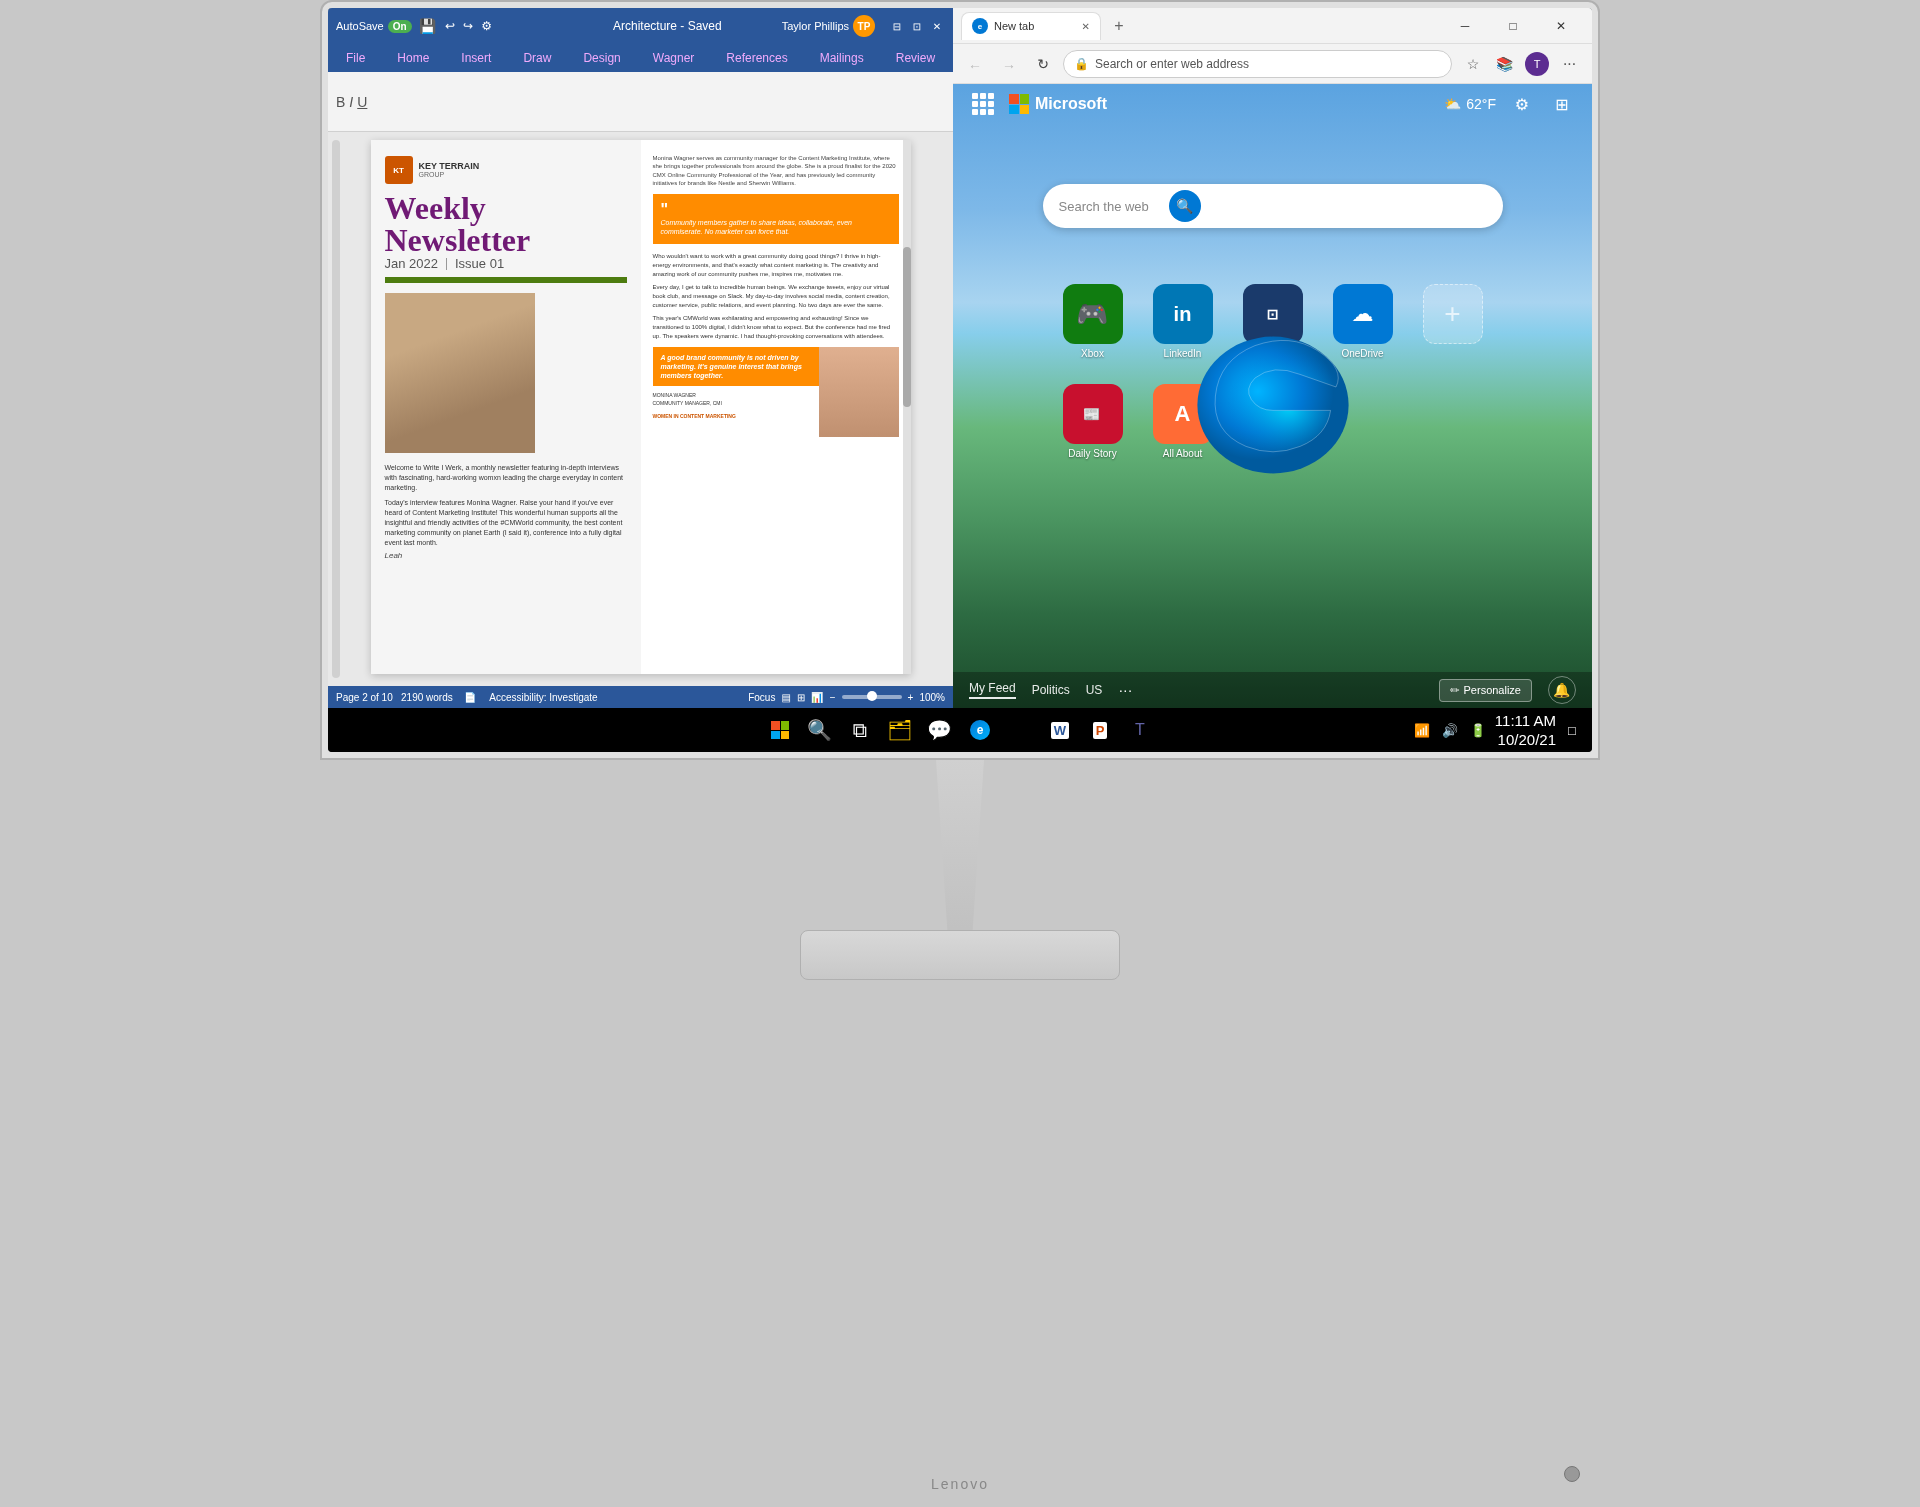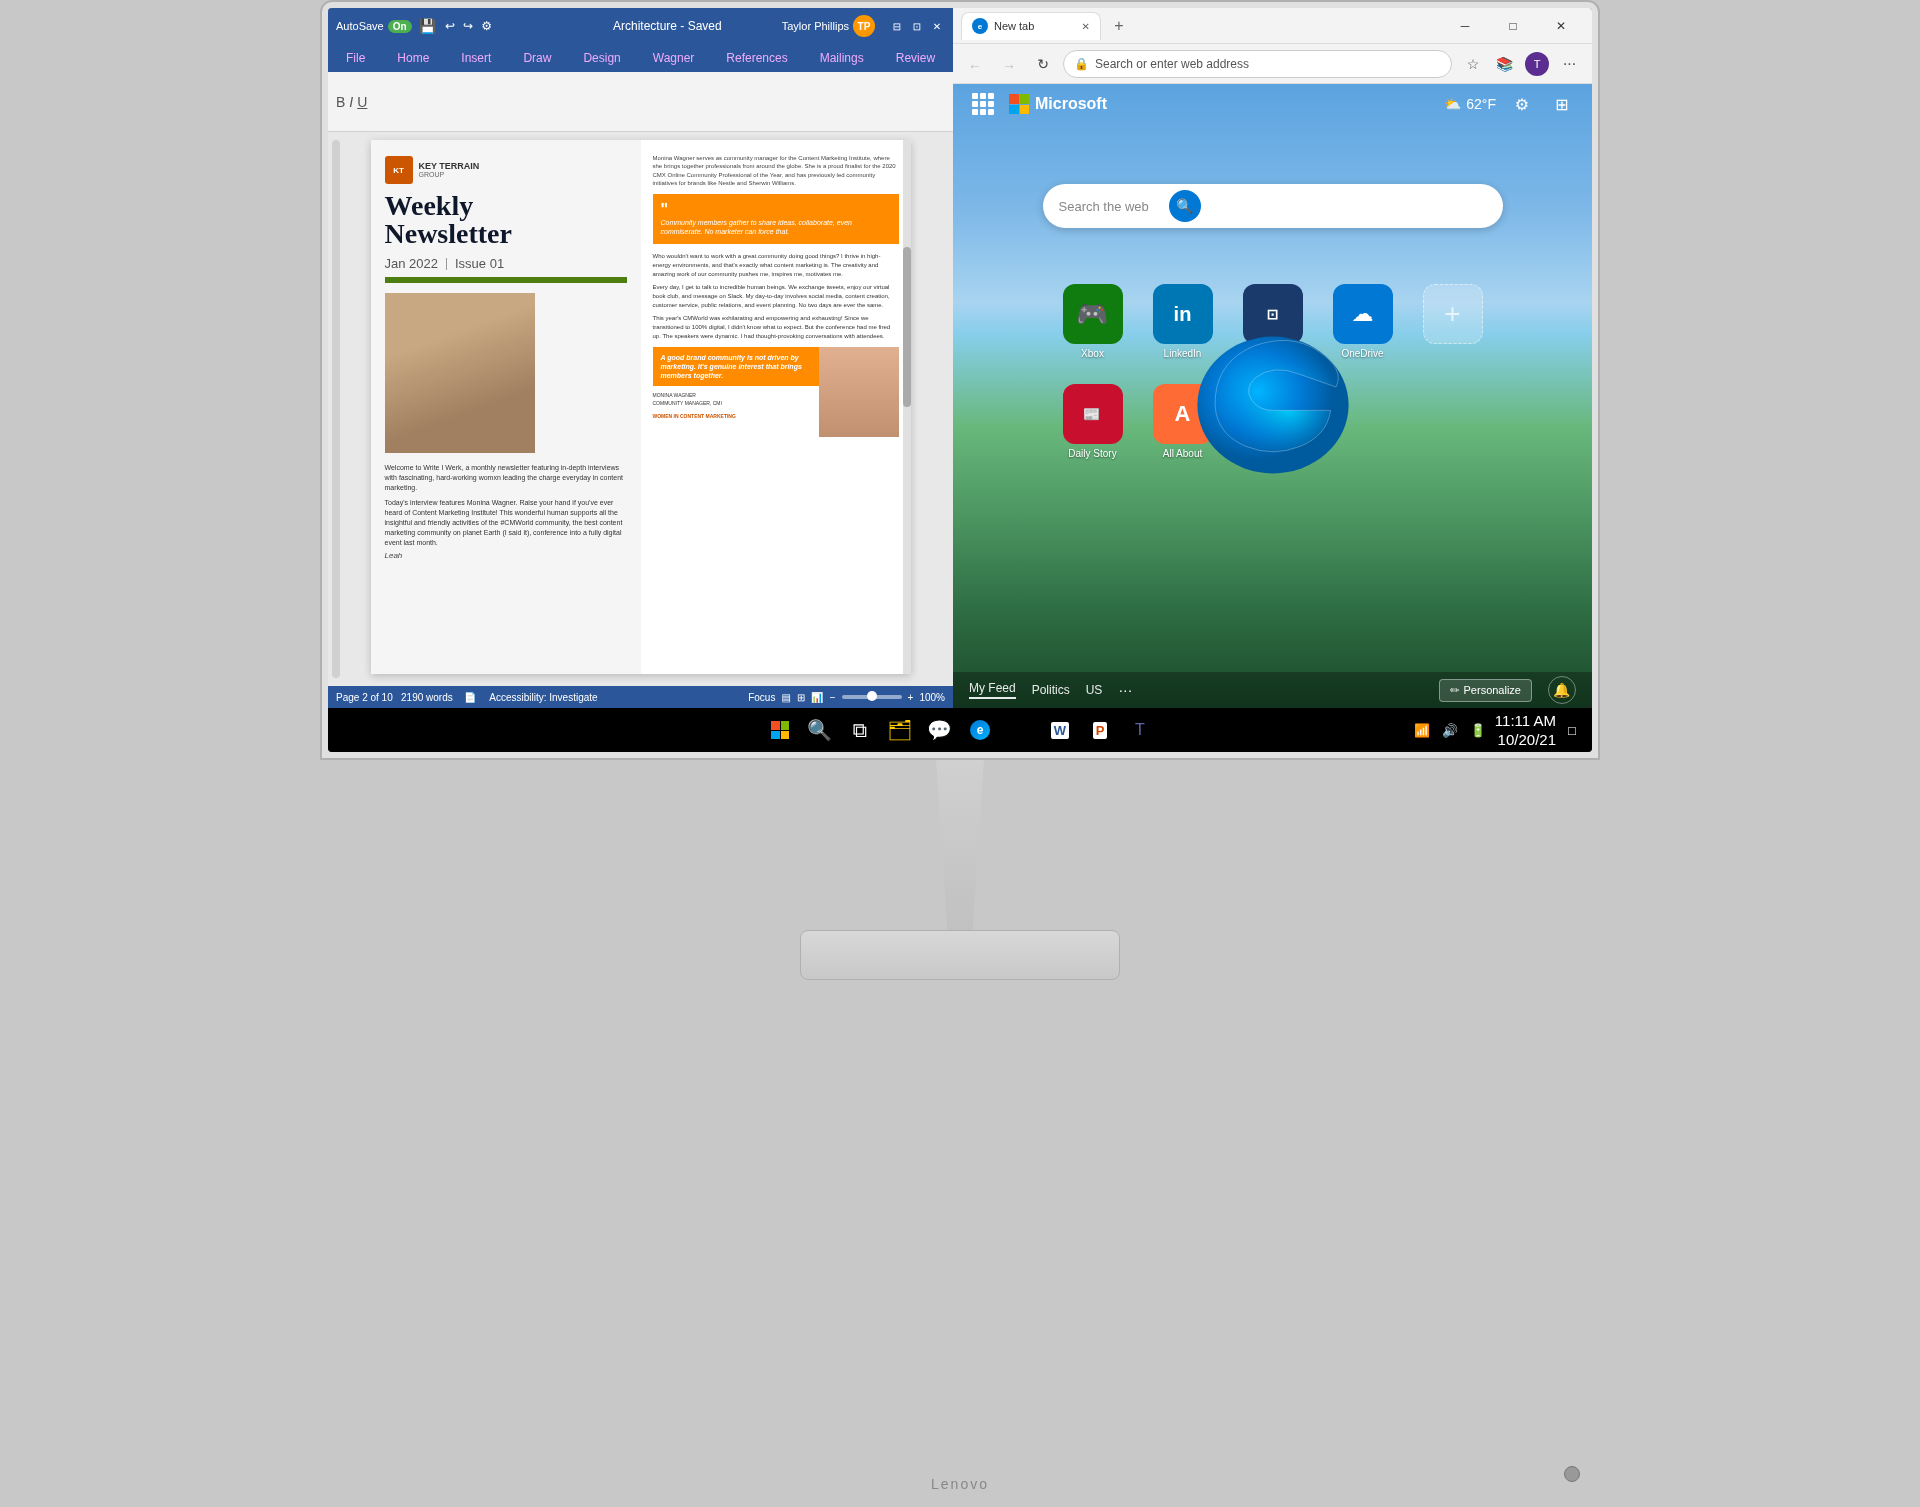--- a/index.html
+++ b/index.html
@@ -274,25 +274,24 @@
       color: #333;
       line-height: 1.1;
     }
 
     .brand-sub {
       font-size: 7px;
       color: #666;
     }
 
     .newsletter-title {
-      font-size: 28px;
+      font-size: 32px;
       font-weight: 900;
-      color: #0f172a;
+      color: #701a75;
       line-height: 1.0;
-      margin-bottom: 8px;
       font-family: Georgia, serif;
     }
 
     .newsletter-meta {
       display: flex;
       align-items: center;
       gap: 8px;
       font-size: 13px;
       color: #555;
       margin-bottom: 10px;

